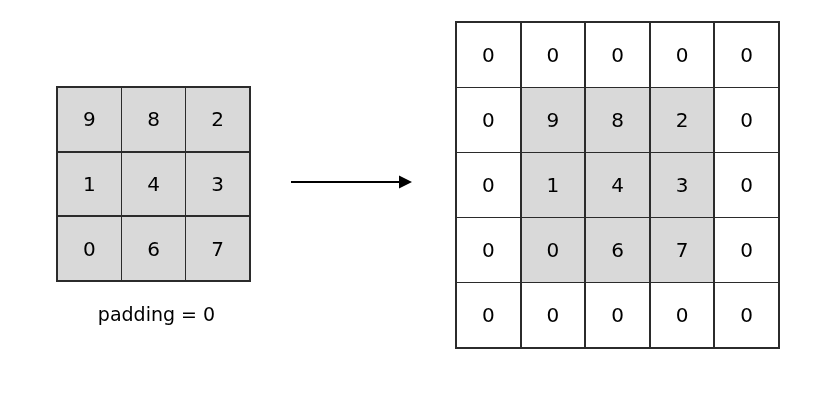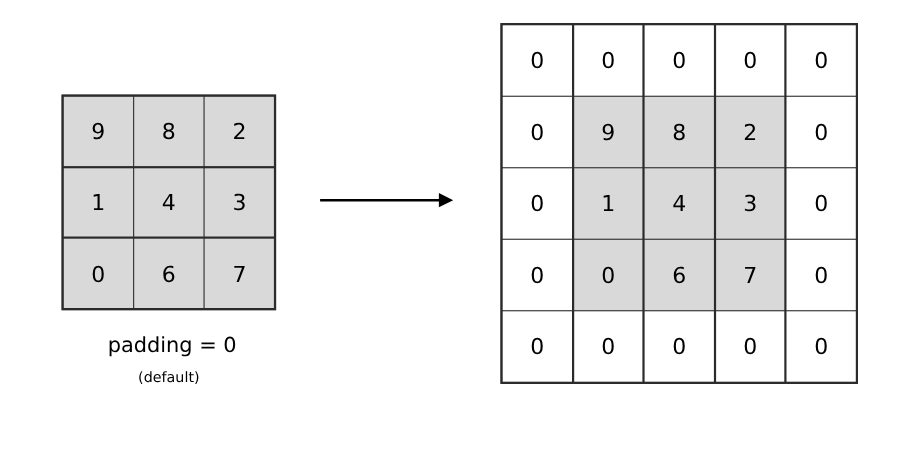--- a/index.html
+++ b/index.html
@@ -140,15 +140,14 @@
       <div class="cell filled">7</div>
       <div class="cell">0</div>
       <div class="cell">0</div>
       <div class="cell">0</div>
       <div class="cell">0</div>
       <div class="cell">0</div>
       <div class="cell">0</div>
     </div>
 
   <div id="caption-left-main" class="caption">padding = 0</div>
-  <div id="caption-left-sub" class="caption">(default)</div>
 
 </div>
 
 </body></html>

